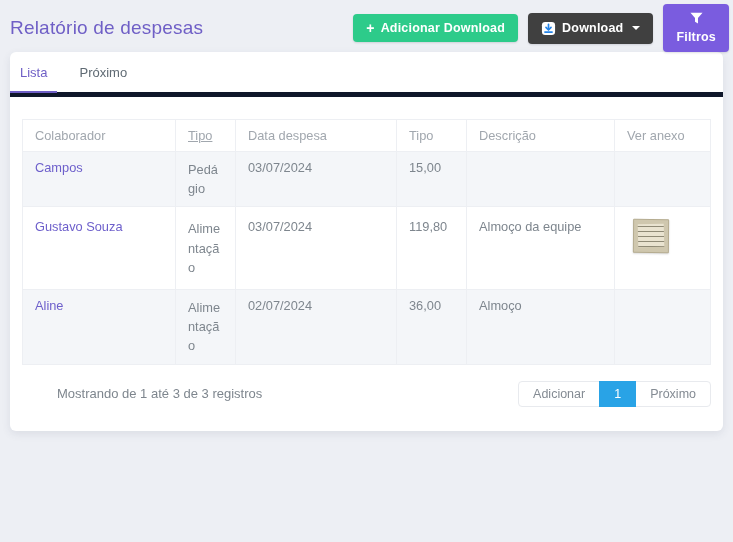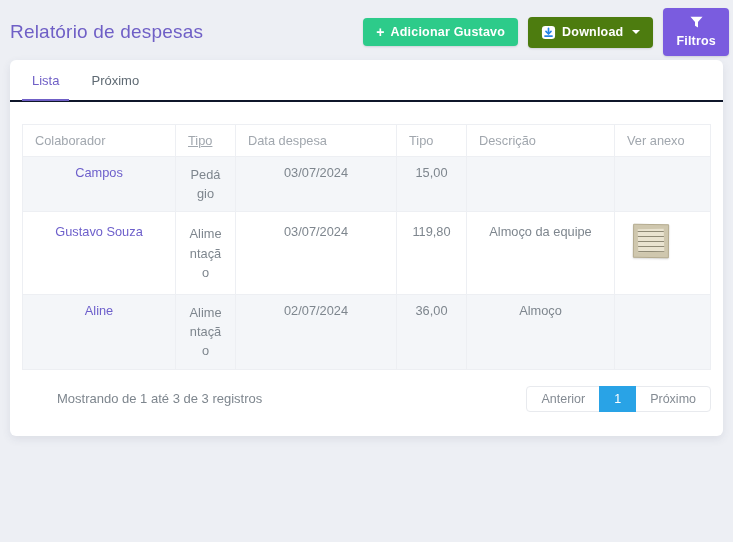--- a/index.html
+++ b/index.html
@@ -7,67 +7,67 @@
   body {
     font-family:"Liberation Sans", sans-serif;
     background:#edeff4;
     color:#7e868e;
     font-size:13px;
     overflow:hidden;
   }
   
   .topbar {
     display:flex; align-items:center; justify-content:space-between;
-    padding:14px 4px 10px 10px; height:60px;
+    padding:14px 4px 10px 10px; height:52px;
   }
   .page-title { font-size:19px; font-weight:500; color:#6f5fc6; letter-spacing:.2px; }
   .actions { display:flex; gap:10px; align-items:center; }
   .btn {
     display:inline-flex; align-items:center; gap:6px;
     border:none; border-radius:4px; cursor:pointer;
     color:#fff; font-family:inherit;
     font-size:12.5px; font-weight:600; letter-spacing:.2px;
     padding:8px 13px; line-height:1;
     box-shadow:0 1px 2px rgba(40,50,70,.15);
   }
   .btn-green  { background:#2dcb8a; }
-  .btn-blue   { background:#4d7c0f; }
+  .btn-blue   { background:#404040; }
   .btn-purple { background:#7a5cdf;flex-direction:column; }
   .plus-glyph { font-size:14px; font-weight:700; line-height:0; }
   .caret {
     width:0; height:0; margin-left:3px;
     border-left:4px solid transparent; border-right:4px solid transparent;
     border-top:4px solid #fff; display:inline-block;
   }
   .btn svg { display:block; }
 
   
   .card {
     background:#fff; margin:0 10px; border-radius:6px;
     box-shadow:0 3px 8px rgba(60,70,100,.10);
     padding-bottom:6px;
   }
-  .tabbar { display:flex; border-bottom:2px solid #0f172a; padding-left:12px; }
+  .tabbar { display:flex; border-bottom:5px solid #0f172a; }
   .tab {
     padding:13px 10px 11px; font-size:13px; color:#5f6a73; cursor:pointer;
     border-bottom:2px solid transparent; margin-bottom:-1px; background:none; border-top:none; border-left:none; border-right:none;
     font-family:inherit;
   }
   .tab.active { color:#6f5fc6; border-bottom-color:#6f5fc6; }
   .tab + .tab { margin-left:12px; }
 
   
   .table-wrap { padding:22px 12px 0; }
   table { width:100%; border-collapse:collapse; table-layout:fixed; }
   th, td {
     border:1px solid #edeff3; text-align:left; vertical-align:top;
     padding:8px 12px; font-weight:400; font-size:12.8px;
   }
   th { color:#a1a7ae; }
-  td { color:#7e868e;text-align:center; }
+  td { color:#7e868e; }
   th:nth-child(1){ width:153px; } th:nth-child(2){ width:60px;text-decoration:underline; }
   th:nth-child(3){ width:161px; } th:nth-child(4){ width:70px; }
   th:nth-child(5){ width:148px;margin-left:19px; } th:nth-child(6){ width:auto;margin-left:20px; }
   tbody tr:nth-child(odd) td { background:#f4f6f9; }
   td.tipo { overflow-wrap:anywhere; line-height:1.5; }
   a.emp-link { color:#6d5fcb; text-decoration:none; cursor:pointer; }
   .row2-pad td { padding-top:12px; padding-bottom:12px; }
 
   
   .receipt {
@@ -102,21 +102,21 @@
 </style>
 </head>
 <body>
 
 <div class="topbar">
   <h1 class="page-title">Relatório de despesas</h1>
 
   <div class="actions">
     <button class="btn btn-green">
       <span class="plus-glyph">+</span>
-      <span>Adicionar Gustavo</span>
+      <span>Adicionar Download</span>
     </button>
 
     <button class="btn btn-blue">
       <span>
         <svg width="15" height="15" viewBox="0 0 16 16">
           <rect x="1" y="1" width="14" height="14" rx="3.5" fill="#ffffff"></rect>
           <path d="M8 3.6v5" stroke="#2484e8" stroke-width="1.8" stroke-linecap="round"></path>
           <path d="M5.3 6.9 8 9.6l2.7-2.7" stroke="#2484e8" stroke-width="1.8" fill="none" stroke-linecap="round" stroke-linejoin="round"></path>
           <path d="M4.2 11.8h7.6" stroke="#2484e8" stroke-width="1.8" stroke-linecap="round"></path>
         </svg>
@@ -182,18 +182,18 @@
           <td>Almoço</td>
           <td></td>
         </tr>
       </tbody>
     </table>
   </div>
 
   <div class="card-footer">
     <span class="summary">Mostrando de 1 até 3 de 3 registros</span>
     <div class="pagination">
-      <button class="page-btn">Anterior</button>
+      <button class="page-btn">Adicionar</button>
       <button class="page-btn active">1</button>
       <button class="page-btn">Próximo</button>
     </div>
   </div>
 </div>
 
 </body></html>

